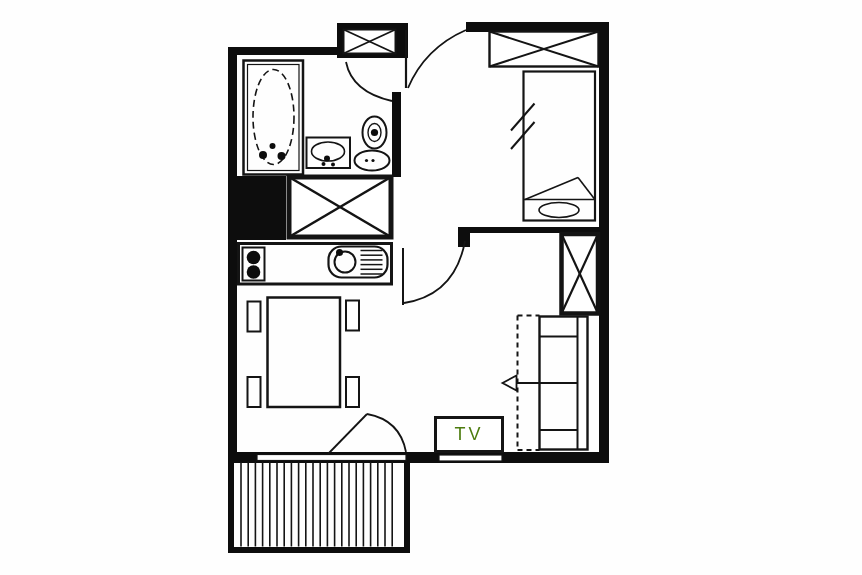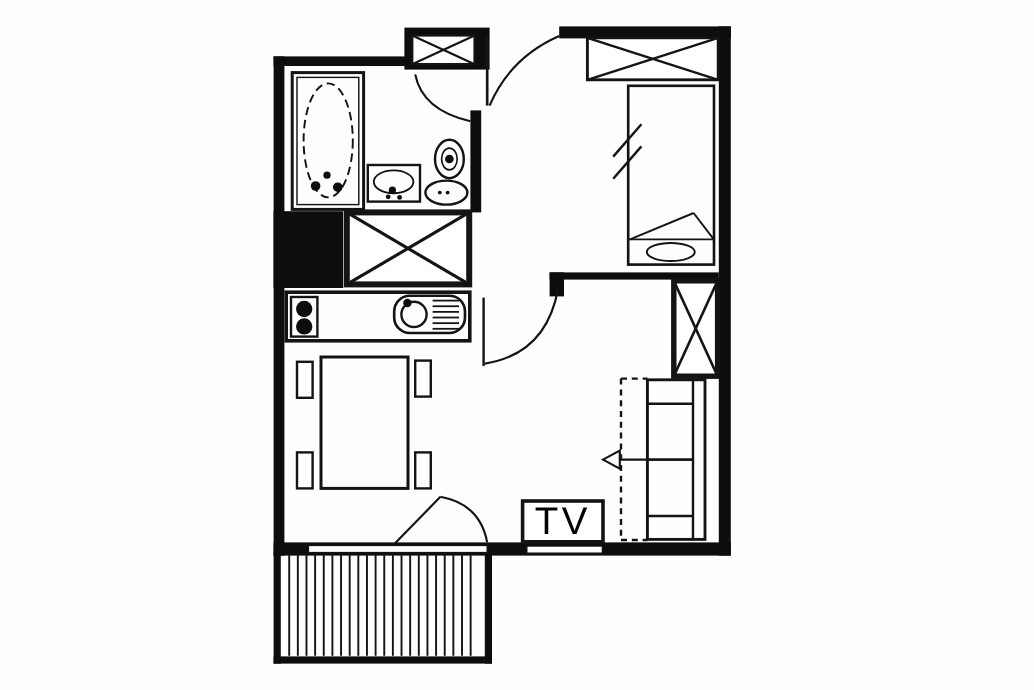--- a/index.html
+++ b/index.html
@@ -1,21 +1,21 @@
 <!DOCTYPE html>
 <html><head>
 <meta charset="utf-8">
 <style>
   html,body{margin:0;padding:0;background:#ffffff;}
   .stage{position:relative;width:862px;height:575px;background:#fefefe;overflow:hidden;
          font-family:"Liberation Sans", sans-serif;}
   .stage svg{position:absolute;left:0;top:0;}
   .tv-label{position:absolute;left:435px;top:417px;width:68px;height:35px;
             display:flex;align-items:center;justify-content:center;
-            font-size:32px;letter-spacing:3px;color:#000000;font-weight:400;
+            font-size:18px;letter-spacing:3px;color:#4d7c0f;font-weight:400;
             font-family:"Liberation Sans", sans-serif;}
 </style>
 </head>
 <body>
 
 <div class="stage">
   <svg id="plan" width="862" height="575" viewBox="0 0 862 575">
       <rect x="228" y="47" width="110" height="8" fill="#0d0d0d" stroke="none"></rect>
       <rect x="337" y="23" width="71" height="35" fill="#0d0d0d" stroke="none"></rect>
       <rect x="466" y="22" width="143" height="10" fill="#0d0d0d" stroke="none"></rect>

